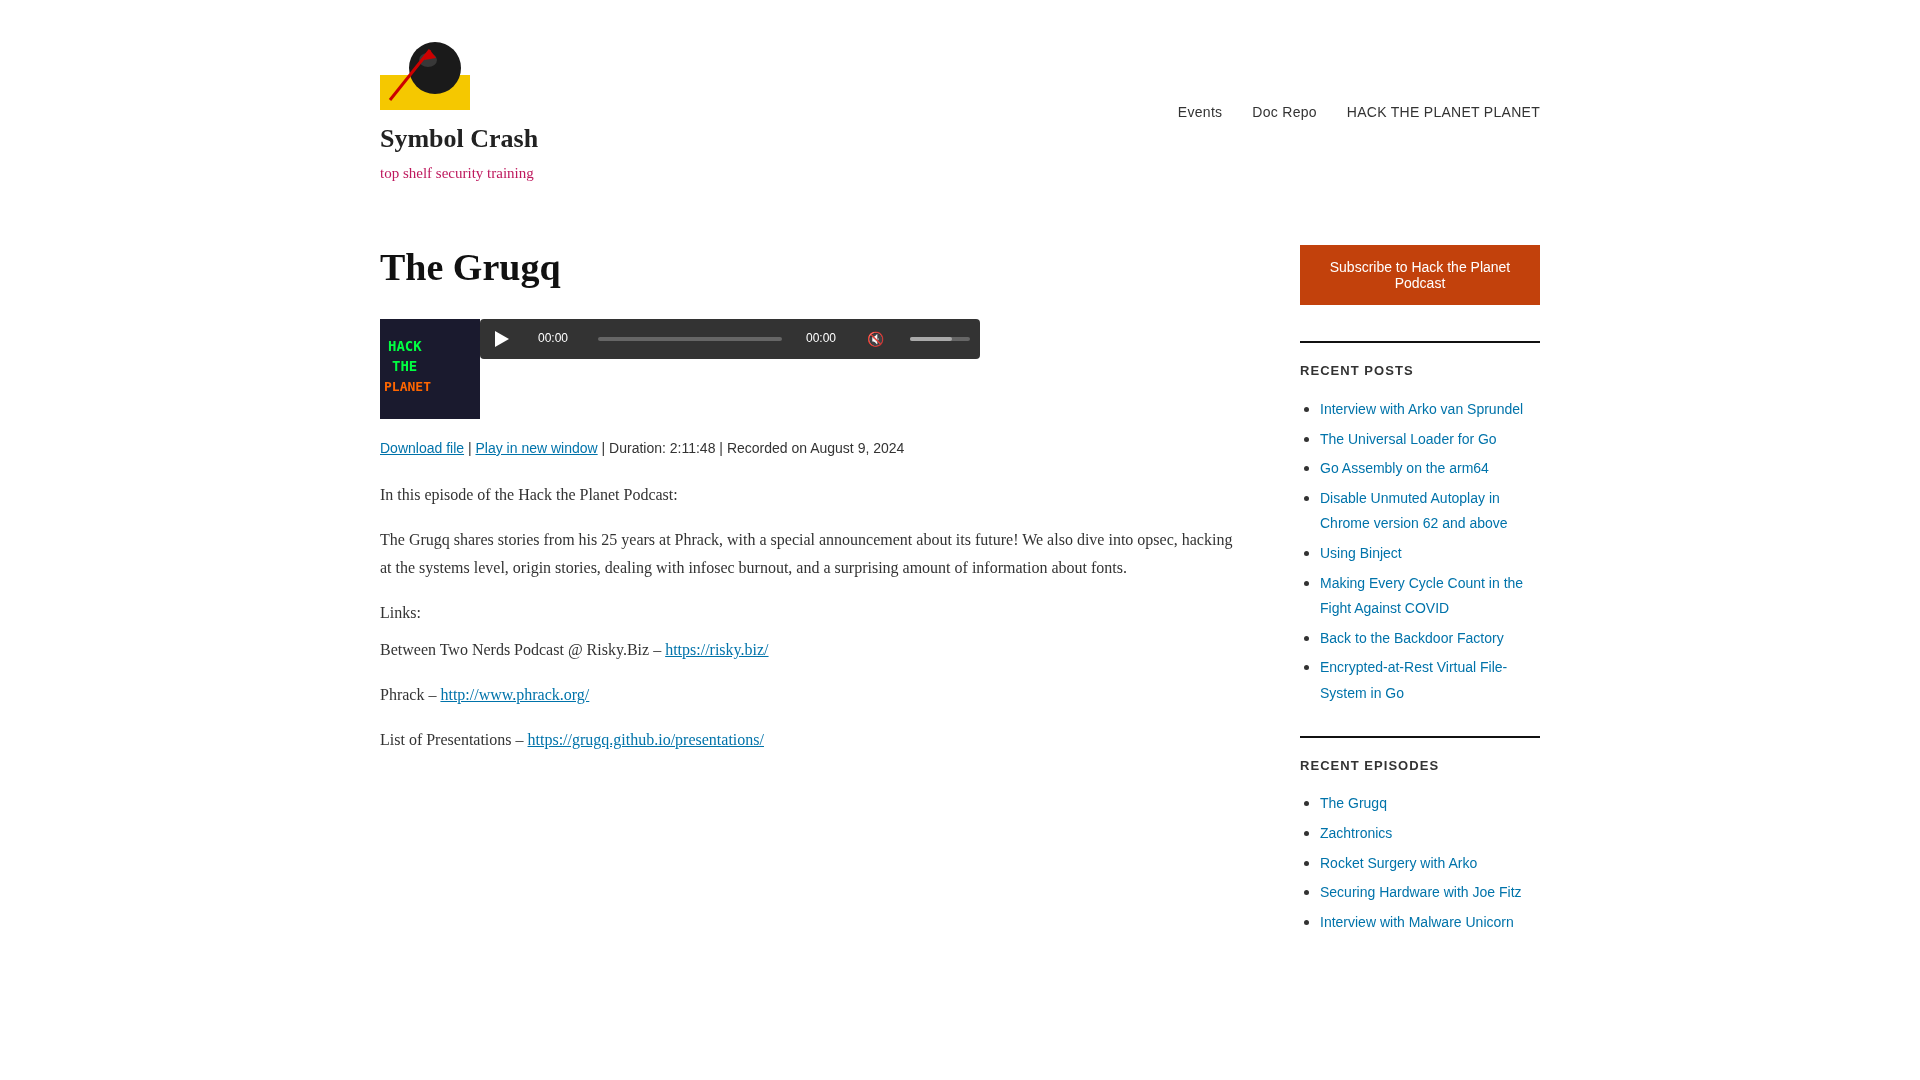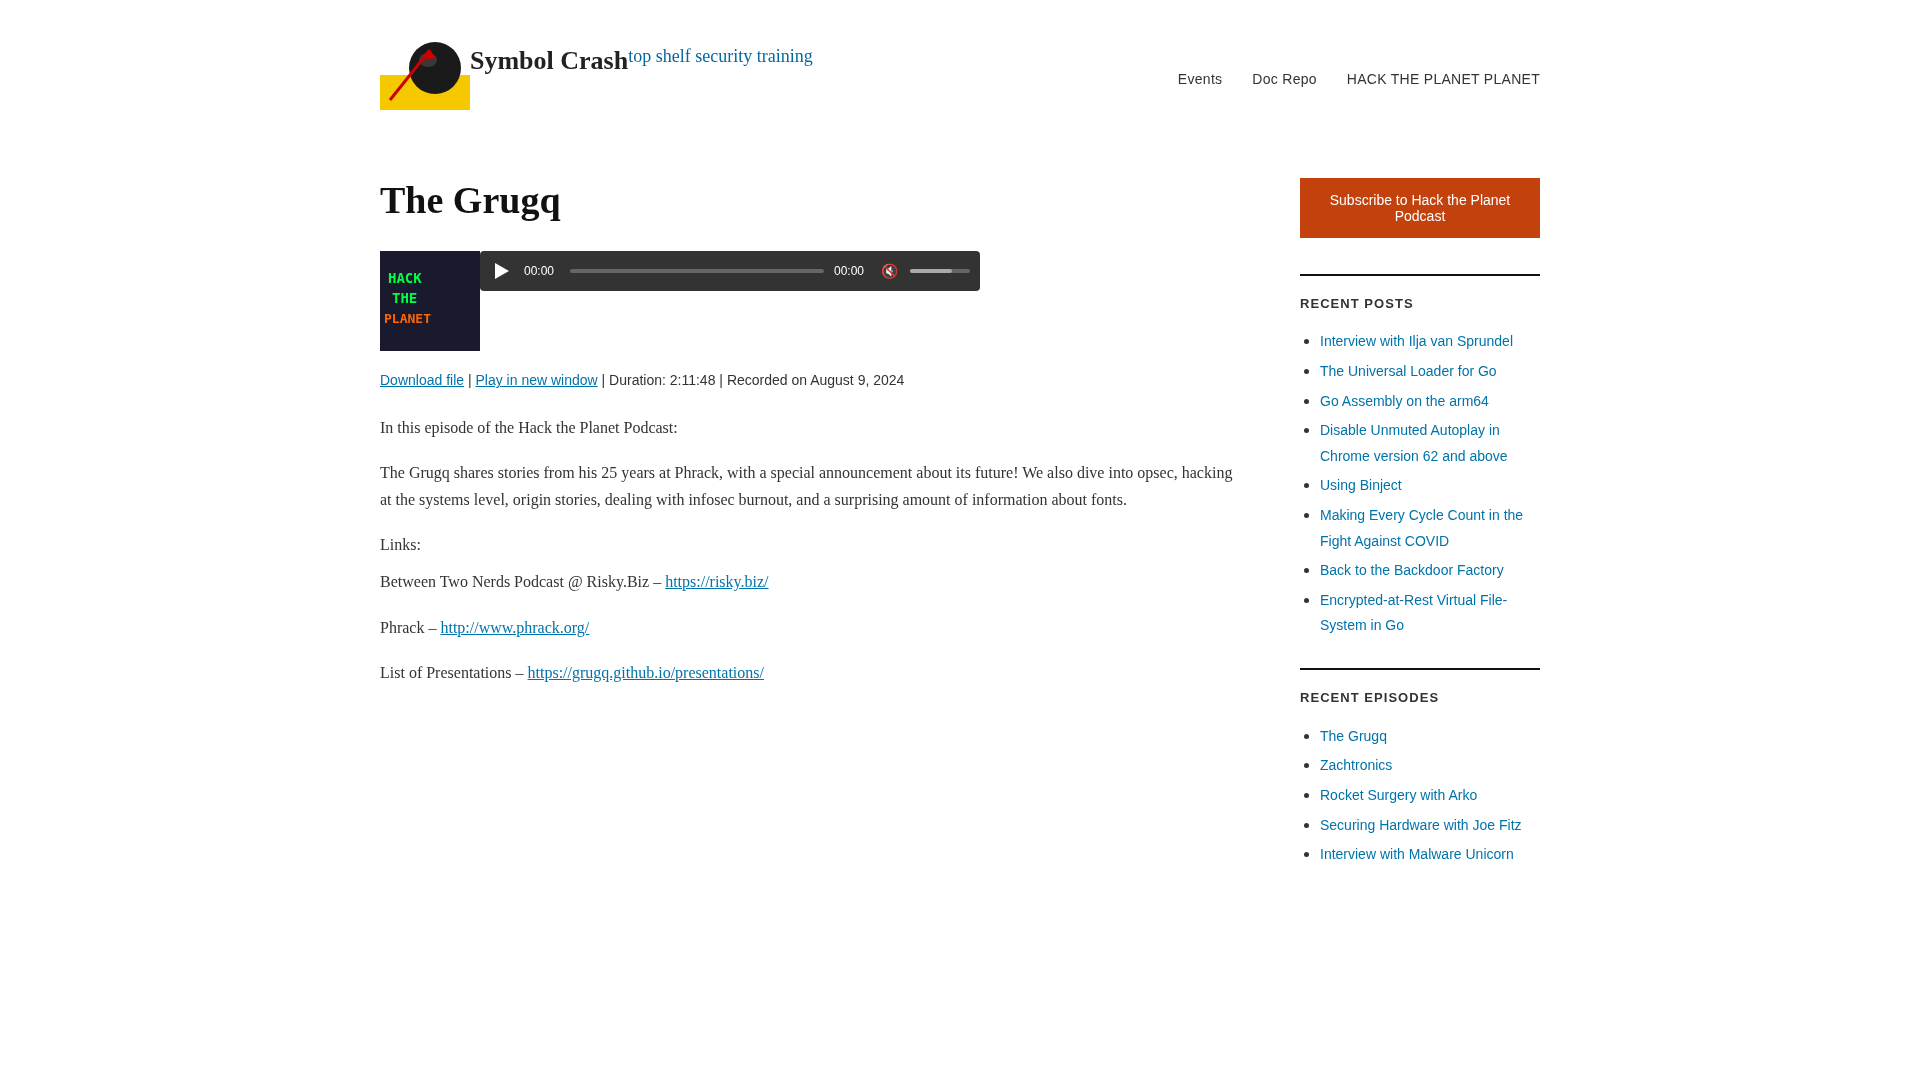--- a/index.html
+++ b/index.html
@@ -20,37 +20,37 @@
 
     
     .site-header {
       display: flex;
       align-items: center;
       justify-content: space-between;
       padding: 20px 0 40px 0;
     }
     .site-branding {
       display: flex;
-      flex-direction: row;
+      flex-direction: column;
     }
     .logo-svg {
       width: 90px;
       height: 70px;
     }
     .site-title {
       font-family: Georgia, serif;
       font-size: 26px;
       font-weight: bold;
       color: #222;
       text-decoration: none;
     }
     .site-tagline {
       font-family: Georgia, serif;
-      font-size: 18px;
-      color: #0369a1;
+      font-size: 15px;
+      color: #be185d;
       margin-top: 2px;
     }
 
     
     .site-nav {
       display: flex;
       align-items: center;
       gap: 30px;
     }
     .site-nav a {
@@ -107,21 +107,21 @@
     
     .audio-player-wrap {
       flex: 1;
     }
     .audio-player {
       background: #333;
       border-radius: 4px;
       padding: 8px 10px;
       display: flex;
       align-items: center;
-      gap: 10px;
+      gap: 24px;
       width: 100%;
       max-width: 500px;
     }
     .play-btn {
       width: 24px;
       height: 24px;
       background: none;
       border: none;
       cursor: pointer;
       display: flex;
@@ -368,21 +368,21 @@
     </main>
 
     <aside class="sidebar">
 
       <button class="subscribe-btn">Subscribe to Hack the Planet Podcast</button>
 
       <hr class="sidebar-divider">
       <h3 class="sidebar-section-title">RECENT POSTS</h3>
       <ul class="sidebar-list">
         <li>
-          <a href="#">Interview with Ilja van Sprundel</a>
+          <a href="#">Interview with Arko van Sprundel</a>
         </li>
         <li>
           <a href="#">The Universal Loader for Go</a>
         </li>
         <li>
           <a href="#">Go Assembly on the arm64</a>
         </li>
         <li>
           <a href="#">Disable Unmuted Autoplay in Chrome version 62 and above</a>
         </li>

